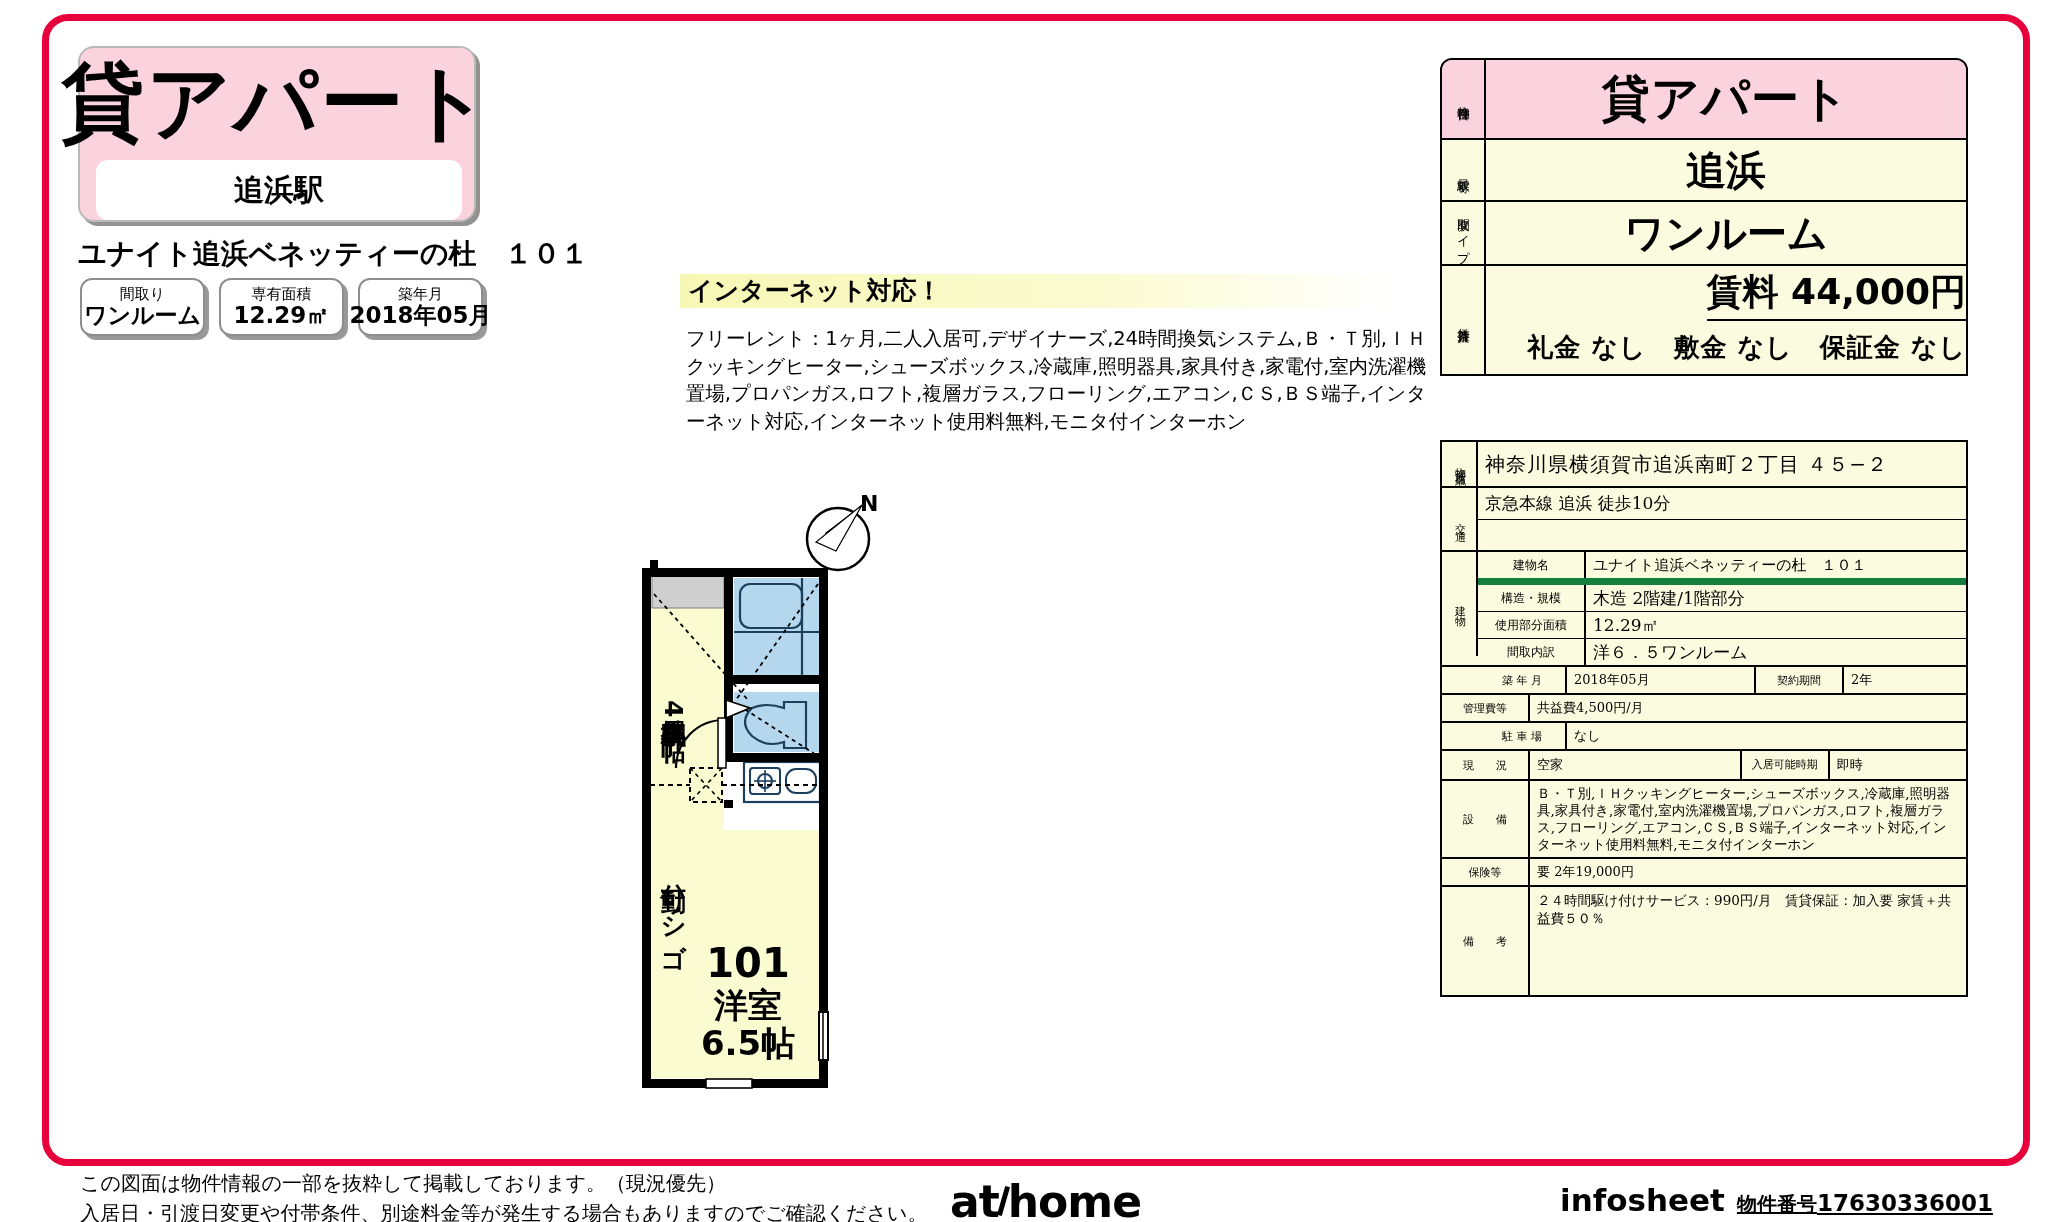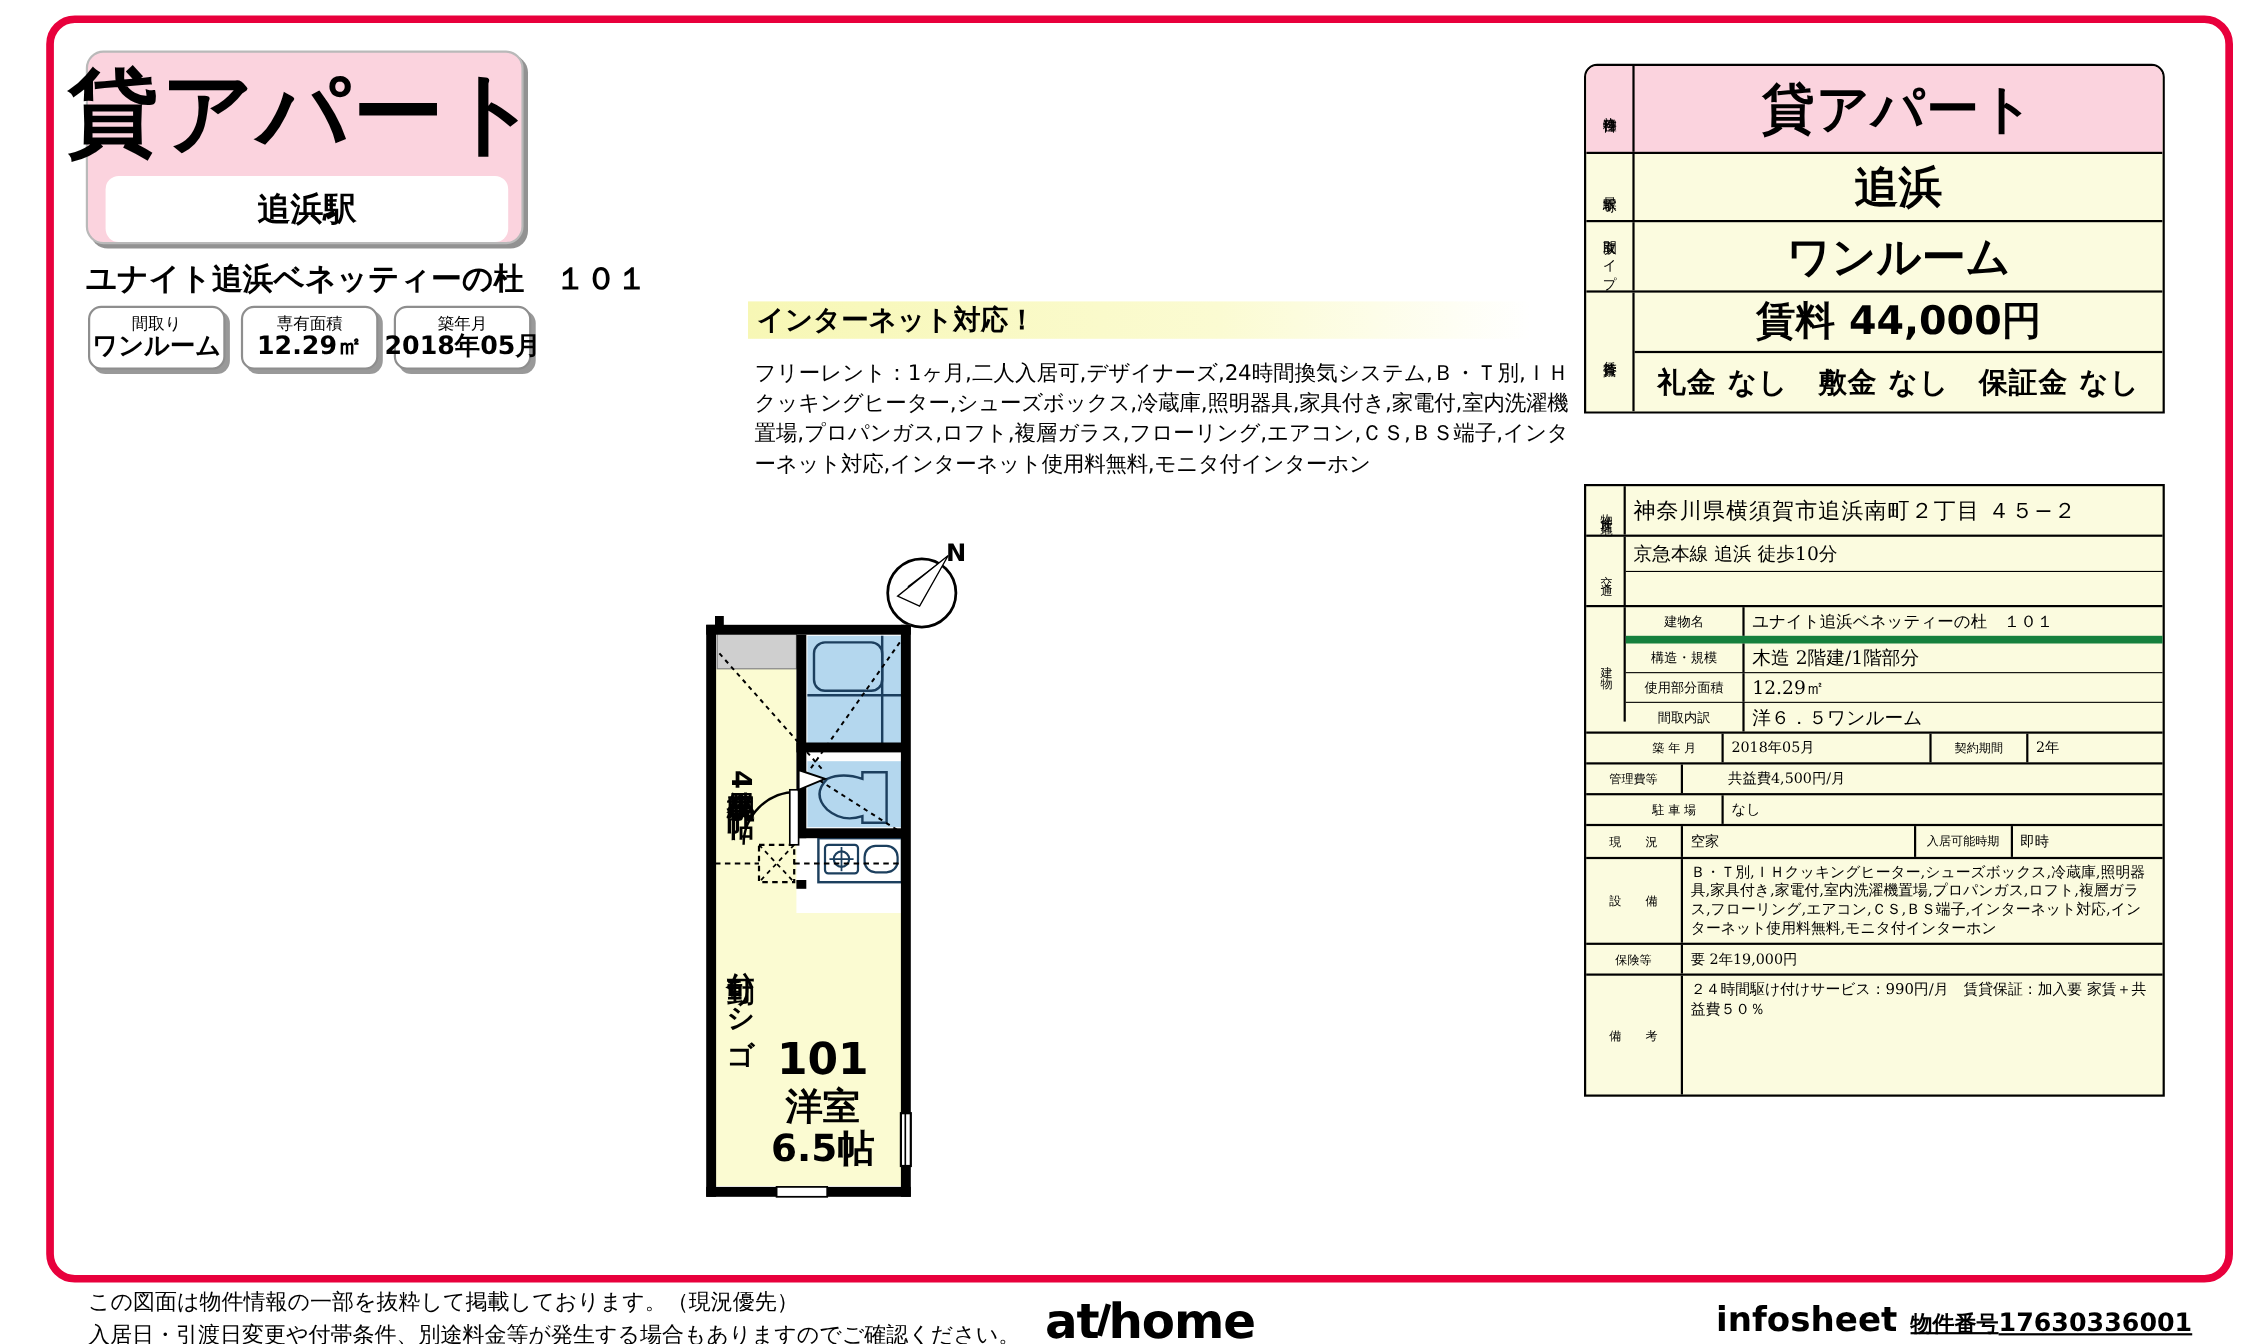--- a/index.html
+++ b/index.html
@@ -282,21 +282,21 @@
     <div class="sum-row r-stn">
       <div class="sum-key">最寄駅</div>
       <div class="sum-val">追浜</div>
     </div>
     <div class="sum-row r-lay">
       <div class="sum-key">間取タイプ</div>
       <div class="sum-val">ワンルーム</div>
     </div>
     <div class="sum-row" style="border-bottom:none;">
       <div class="sum-key rent-key" style="height:108px;">賃貸条件</div>
-      <div style="flex:1;display:flex;flex-direction:column;">
+      <div style="flex:1;display:flex;flex-direction:column;align-items:flex-end;">
         <div class="sum-val" style="height:58px;font-size:36px;border-bottom:2px solid #000;">賃料 44,000円</div>
         <div class="sum-val" style="height:50px;font-size:26px;letter-spacing:1px;">礼金 なし　敷金 なし　保証金 なし</div>
       </div>
     </div>
   </div>
 
   <div class="det">
 
     <div class="row addr">
       <div class="k vert">物件所在地</div>
@@ -333,21 +333,21 @@
       </div>
     </div>
 
     <div class="row" style="height:26px;padding-left:37px;">
       <div class="k wider">築 年 月</div>
       <div class="v small" style="flex:1.6;border-right:2px solid #000;">2018年05月</div>
       <div class="k wider">契約期間</div>
       <div class="v small">2年</div>
     </div>
 
-    <div class="row" style="height:26px;gap:34px;">
+    <div class="row" style="height:26px;">
       <div class="k wider">管理費等</div>
       <div class="v small">共益費4,500円/月</div>
     </div>
 
     <div class="row" style="height:26px;padding-left:37px;">
       <div class="k wider">駐 車 場</div>
       <div class="v small">なし</div>
     </div>
 
     <div class="row" style="height:28px;">

